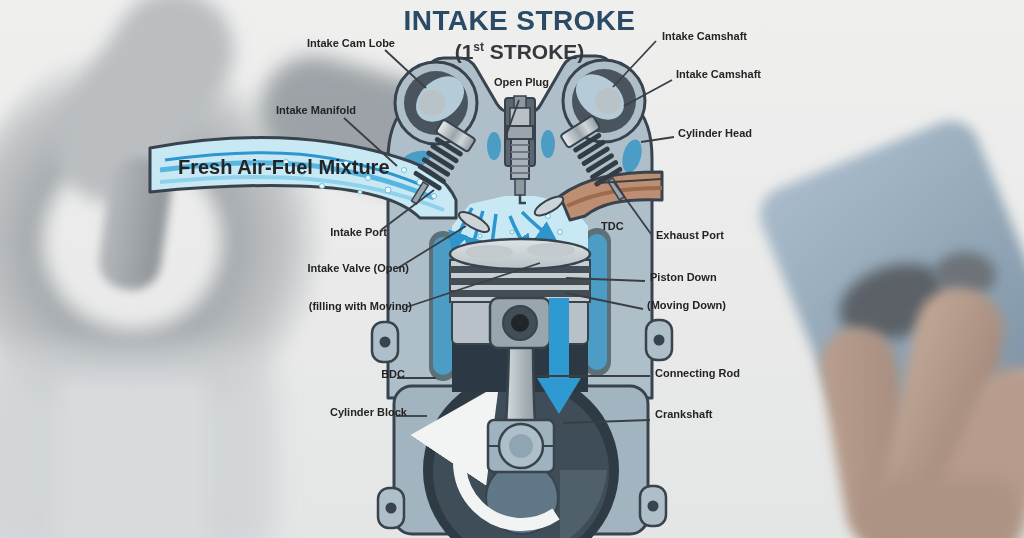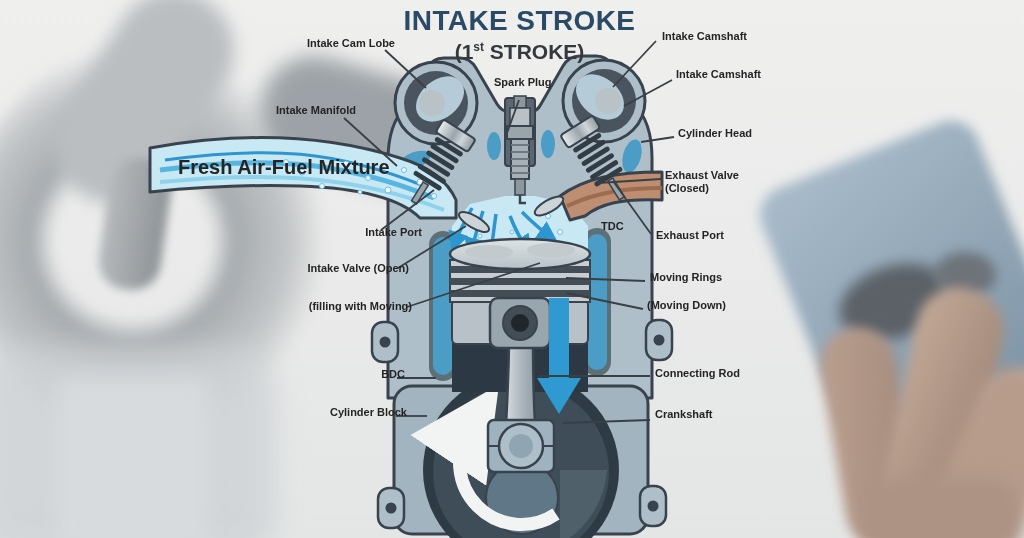--- a/index.html
+++ b/index.html
@@ -285,38 +285,34 @@
 
   <div class="title">
     <div class="title-main">INTAKE STROKE</div>
     <div class="title-sub"><span>(1</span><sup>st</sup><span> STROKE)</span></div>
   </div>
 
   <div class="labels">
     <div class="l r" style="right:644px;top:37px">Intake Cam Lobe</div>
     <div class="l r" style="right:683px;top:104px">Intake Manifold</div>
     <div class="l big" style="left:178px;top:156px">Fresh Air-Fuel Mixture</div>
-    <div class="l r" style="right:617px;top:226px">Intake Port</div>
+    <div class="l r" style="right:652px;top:226px">Intake Port</div>
     <div class="l r" style="right:630px;top:262px">Intake Valve (Open)</div>
     <div class="l r" style="right:627px;top:300px">
       <div>(filling with Moving)</div>
     </div>
     <div class="l r" style="right:634px;top:368px">BDC</div>
     <div class="l r" style="right:632px;top:406px">Cylinder Block</div>
-    <div class="l" style="left:494px;top:76px">Spark Plug</div>
+    <div class="l" style="left:494px;top:76px">Open Plug</div>
     <div class="l" style="left:662px;top:30px">Intake Camshaft</div>
     <div class="l" style="left:676px;top:68px">Intake Camshaft</div>
     <div class="l" style="left:678px;top:127px">Cylinder Head</div>
-    <div class="l" style="left:665px;top:169px">
-      <div>Exhaust Valve</div>
-      <div>(Closed)</div>
-    </div>
     <div class="l" style="left:601px;top:220px">TDC</div>
     <div class="l" style="left:656px;top:229px">Exhaust Port</div>
-    <div class="l" style="left:650px;top:271px">Moving Rings</div>
+    <div class="l" style="left:650px;top:271px">Piston Down</div>
     <div class="l" style="left:647px;top:299px">
       <div>(Moving Down)</div>
     </div>
     <div class="l" style="left:655px;top:367px">Connecting Rod</div>
     <div class="l" style="left:655px;top:408px">Crankshaft</div>
   </div>
 
 </div>
 
 </body></html>

